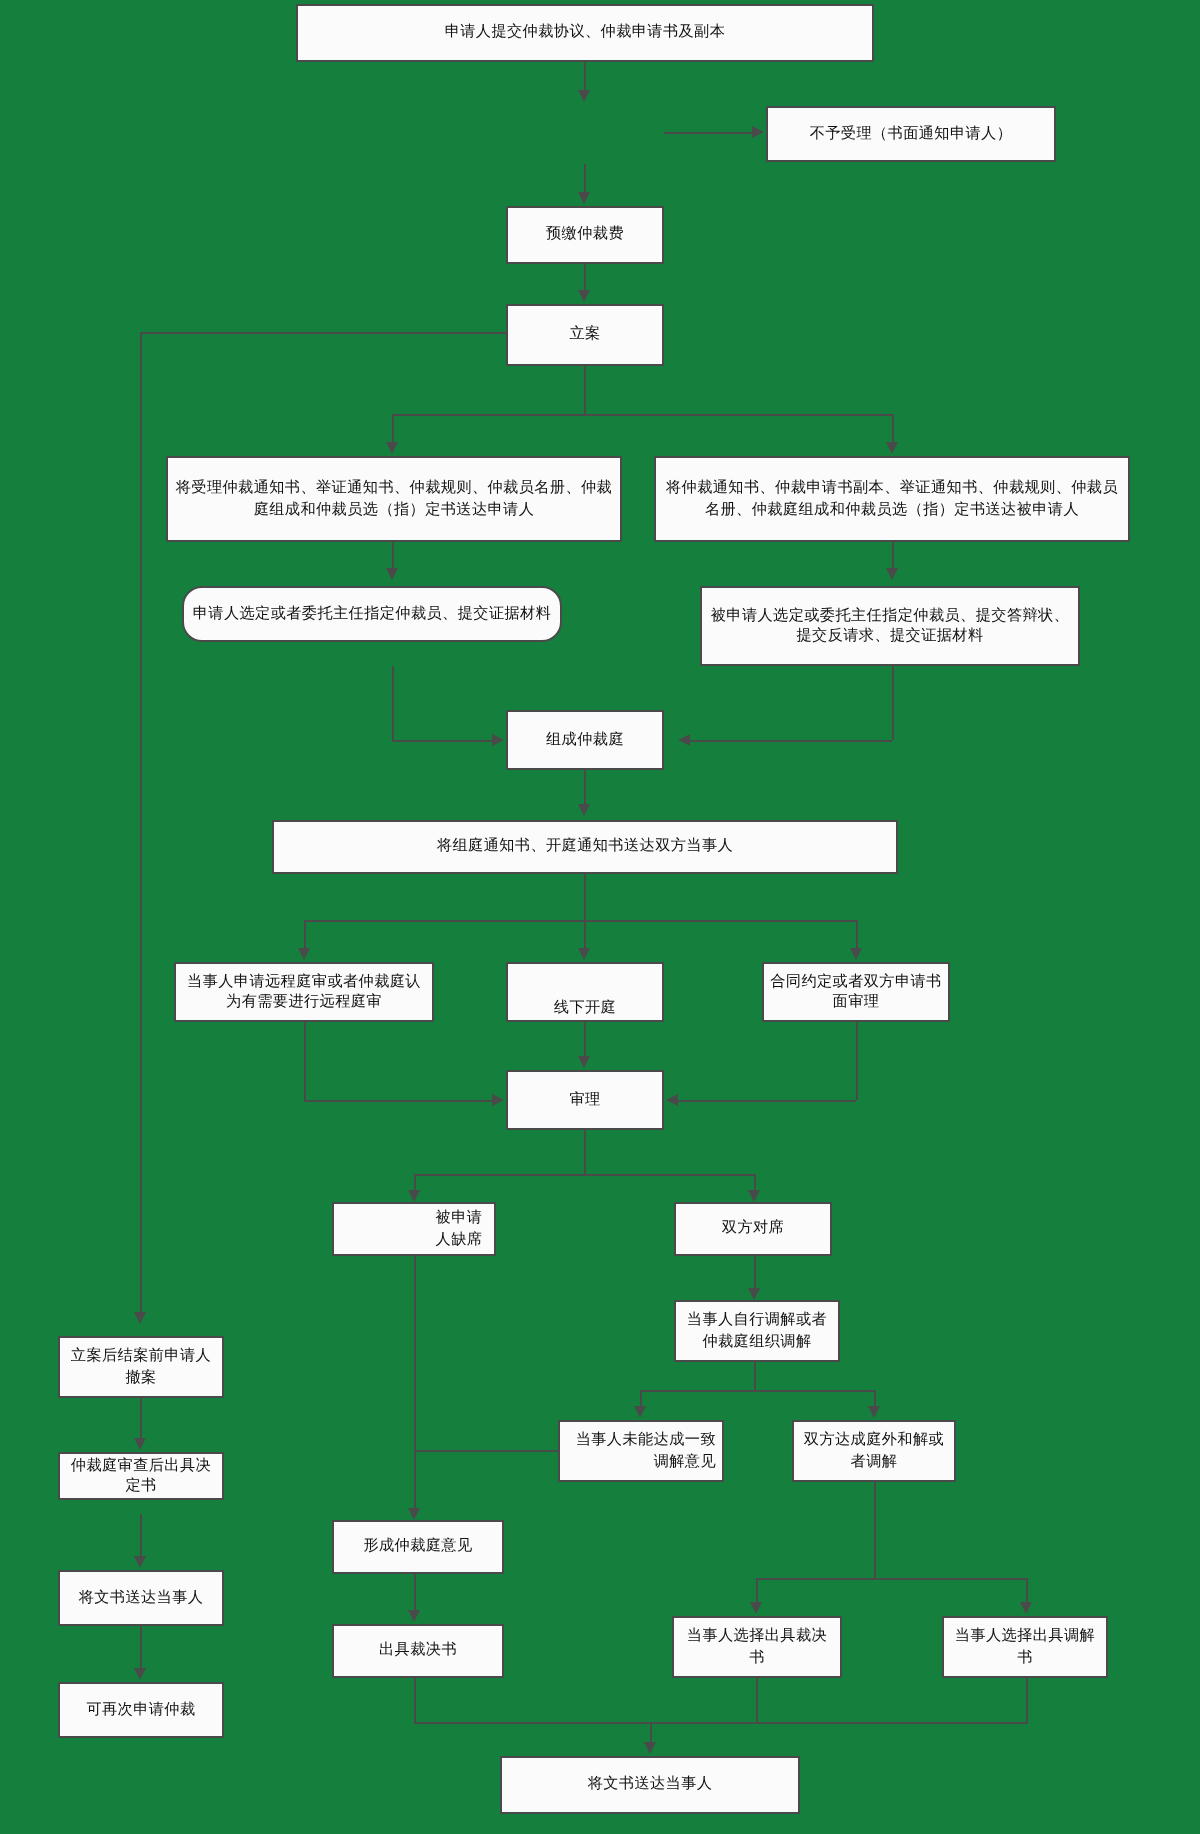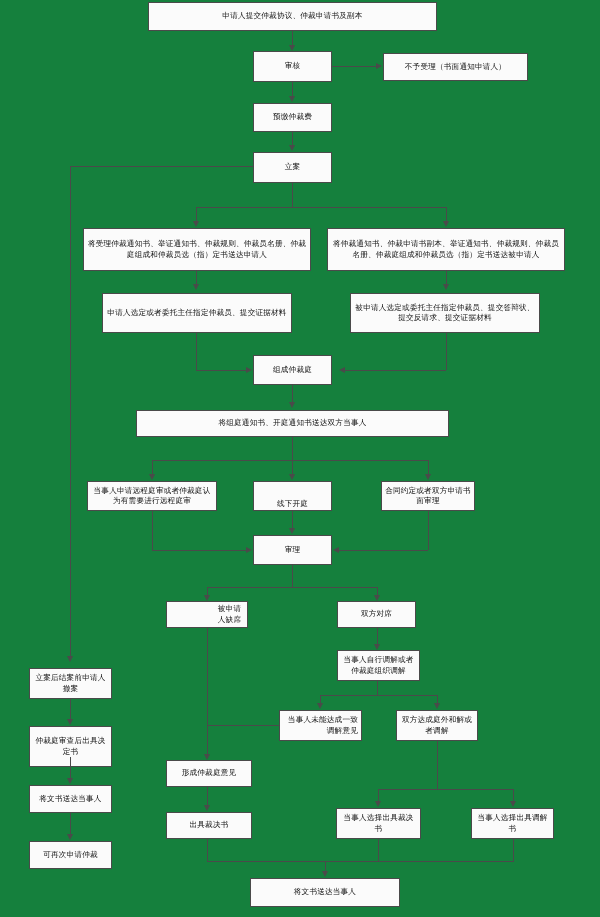--- a/index.html
+++ b/index.html
@@ -62,23 +62,20 @@
 </style>
 </head>
 <body>
 
 <div id="canvas">
 
   <div class="node" style="left:148px;top:2px;width:289px;height:29px;">
     <span>申请人提交仲裁协议、仲裁申请书及副本</span>
   </div>
 
-  <div class="node" style="left:253px;top:51px;width:79px;height:31px;">
-    <span>审核</span>
-  </div>
 
   <div class="node" style="left:383px;top:53px;width:145px;height:28px;">
     <span>不予受理（书面通知申请人）</span>
   </div>
 
   <div class="node" style="left:253px;top:103px;width:79px;height:29px;">
     <span>预缴仲裁费</span>
   </div>
 
   <div class="node" style="left:253px;top:152px;width:79px;height:31px;">
@@ -86,21 +83,21 @@
   </div>
 
   <div class="node" style="left:83px;top:228px;width:228px;height:43px;">
     <span>将受理仲裁通知书、举证通知书、仲裁规则、仲裁员名册、仲裁庭组成和仲裁员选（指）定书送达申请人</span>
   </div>
 
   <div class="node" style="left:327px;top:228px;width:238px;height:43px;">
     <span>将仲裁通知书、仲裁申请书副本、举证通知书、仲裁规则、仲裁员名册、仲裁庭组成和仲裁员选（指）定书送达被申请人</span>
   </div>
 
-  <div class="node" style="left:102px;top:293px;width:190px;height:40px;">
+  <div class="node" style="left:91px;top:293px;width:190px;height:28px;border-radius:10px;">
     <span>申请人选定或者委托主任指定仲裁员、提交证据材料</span>
   </div>
 
   <div class="node" style="left:350px;top:293px;width:190px;height:40px;">
     <span>被申请人选定或委托主任指定仲裁员、提交答辩状、提交反请求、提交证据材料</span>
   </div>
 
   <div class="node" style="left:253px;top:355px;width:79px;height:30px;">
     <span>组成仲裁庭</span>
   </div>
@@ -162,21 +159,21 @@
   </div>
 
   <div class="node" style="left:250px;top:878px;width:150px;height:29px;">
     <span>将文书送达当事人</span>
   </div>
 
   <div class="node" style="left:29px;top:668px;width:83px;height:31px;">
     <span>立案后结案前申请人撤案</span>
   </div>
 
-  <div class="node" style="left:29px;top:726px;width:83px;height:41px;">
+  <div class="node" style="left:29px;top:726px;width:83px;height:24px;">
     <span>仲裁庭审查后出具决定书</span>
   </div>
 
   <div class="node" style="left:29px;top:785px;width:83px;height:28px;">
     <span>将文书送达当事人</span>
   </div>
 
   <div class="node" style="left:29px;top:841px;width:83px;height:28px;">
     <span>可再次申请仲裁</span>
   </div>

